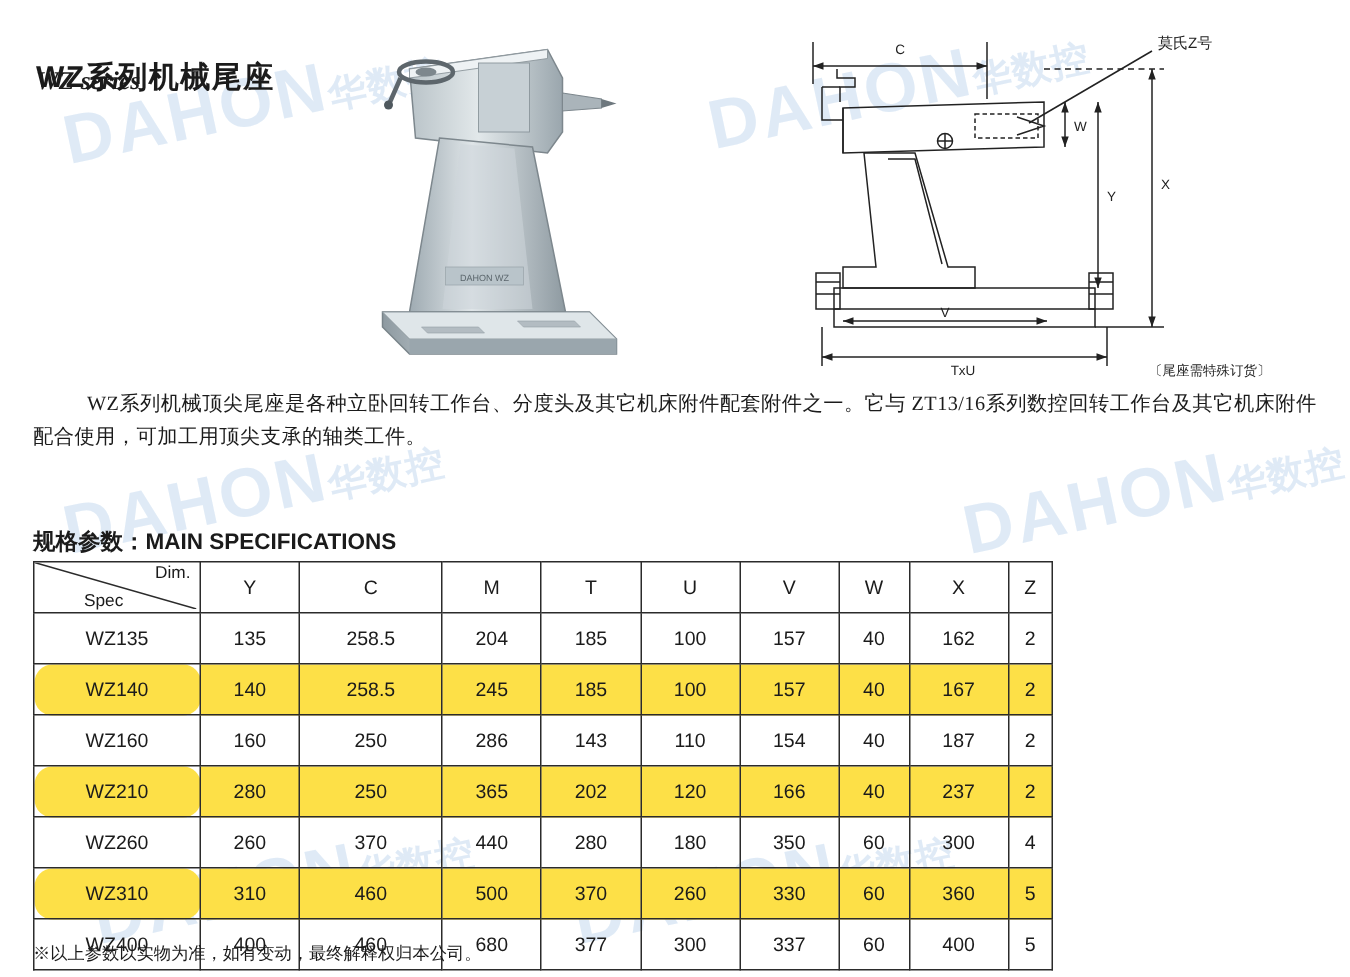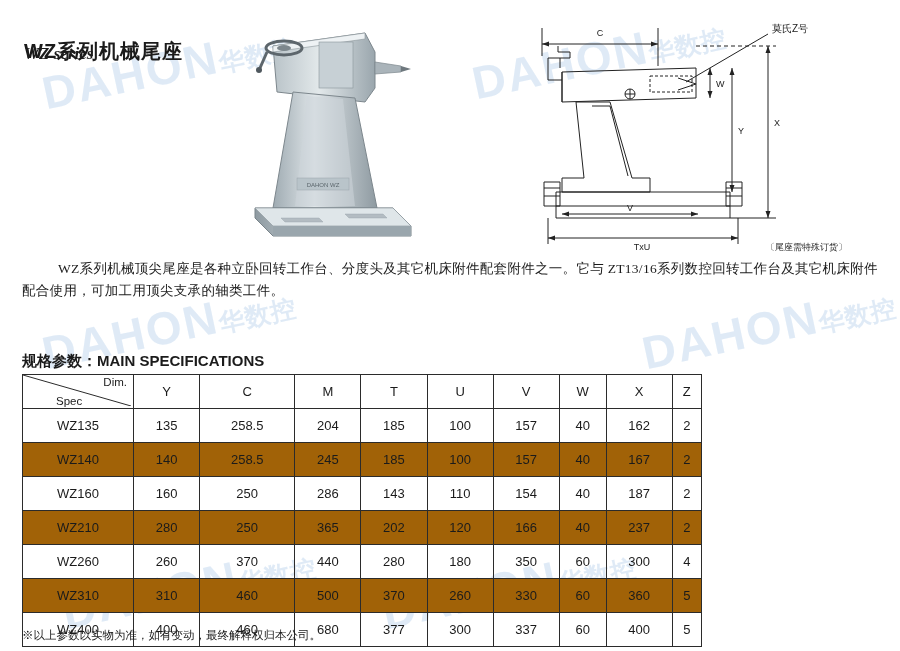--- a/index.html
+++ b/index.html
@@ -70,22 +70,22 @@
   
   .tbl-wrap{position:absolute;left:22px;top:374px;width:856px;}
   table{border-collapse:collapse;width:680px;font-size:13px;}
   th,td{
     border:1px solid #2b2b2b;
     text-align:center;
     height:31px;
     font-weight:normal;
     background:transparent;
   }
-  tr.alt td{background:#a16207;}
-  td.spec-col{width:108px;}
+  tr.alt td{background:#fde047;}
+  td.spec-col{width:108px;border-radius:12px;}
   .corner{
     position:relative;width:108px;height:31px;padding:0;
     overflow:hidden;
   }
   .corner .diag{
     position:absolute;left:0;top:0;width:108px;height:31px;
   }
   .corner .lbl-dim{
     position:absolute;right:6px;top:1px;font-size:11.5px;
   }

